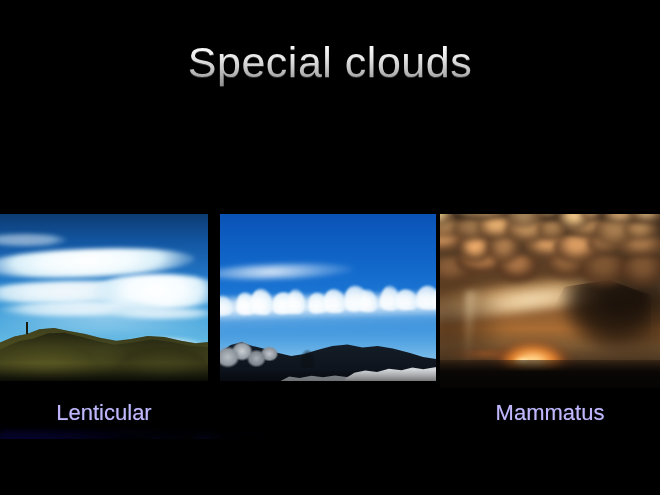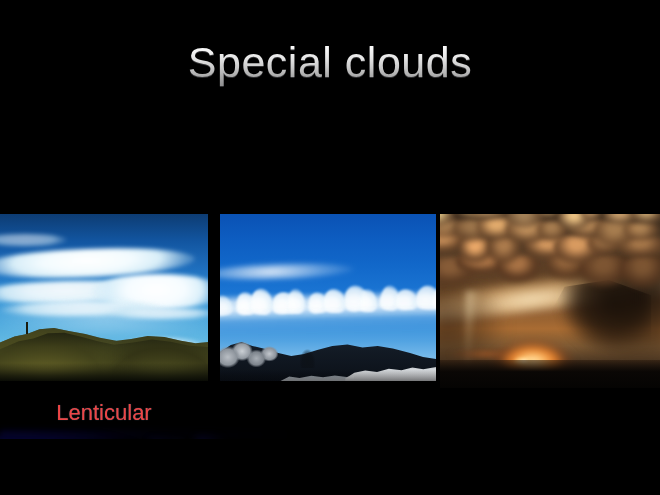--- a/index.html
+++ b/index.html
@@ -265,21 +265,21 @@
     position: absolute; left: 0; right: 0; bottom: 0; height: 16%;
     background: linear-gradient(to bottom, rgba(40,24,12,0.55) 0%, #0a0705 42%, #050403 100%);
   }
 
   
   .caption {
     position: absolute;
     top: 400px;
     font-size: 22px;
     line-height: 26px;
-    color: #ef4444;
+    color: #c4b5fd;
     text-align: center;
     white-space: nowrap;
     text-shadow: 0 0 1px rgba(120,190,225,0.55);
   }
   #caption-lenticular { left: 0px;   width: 208px; }
   #caption-kh         { left: 220px; width: 216px; }
   #caption-mammatus   { left: 440px; width: 220px; }
 
   
   #glow-blue {
@@ -407,19 +407,20 @@
       <div class="mam-shadow-right"></div>
       <div class="mam-rays"></div>
       <div class="mam-lowcloud"></div>
       <div class="mam-sunglow"></div>
       <div class="mam-suncore"></div>
       <div class="mam-horizon"></div>
     </div>
   </div>
 
   <div class="caption" id="caption-lenticular">Lenticular</div>
+  <div class="caption" id="caption-mammatus">Mammatus</div>
 
   <div id="glow-edge"></div>
   <div id="glow-blue"></div>
   <div id="glow-streak"></div>
   <div id="glow-streak2"></div>
 
 </div>
 
 </body></html>

